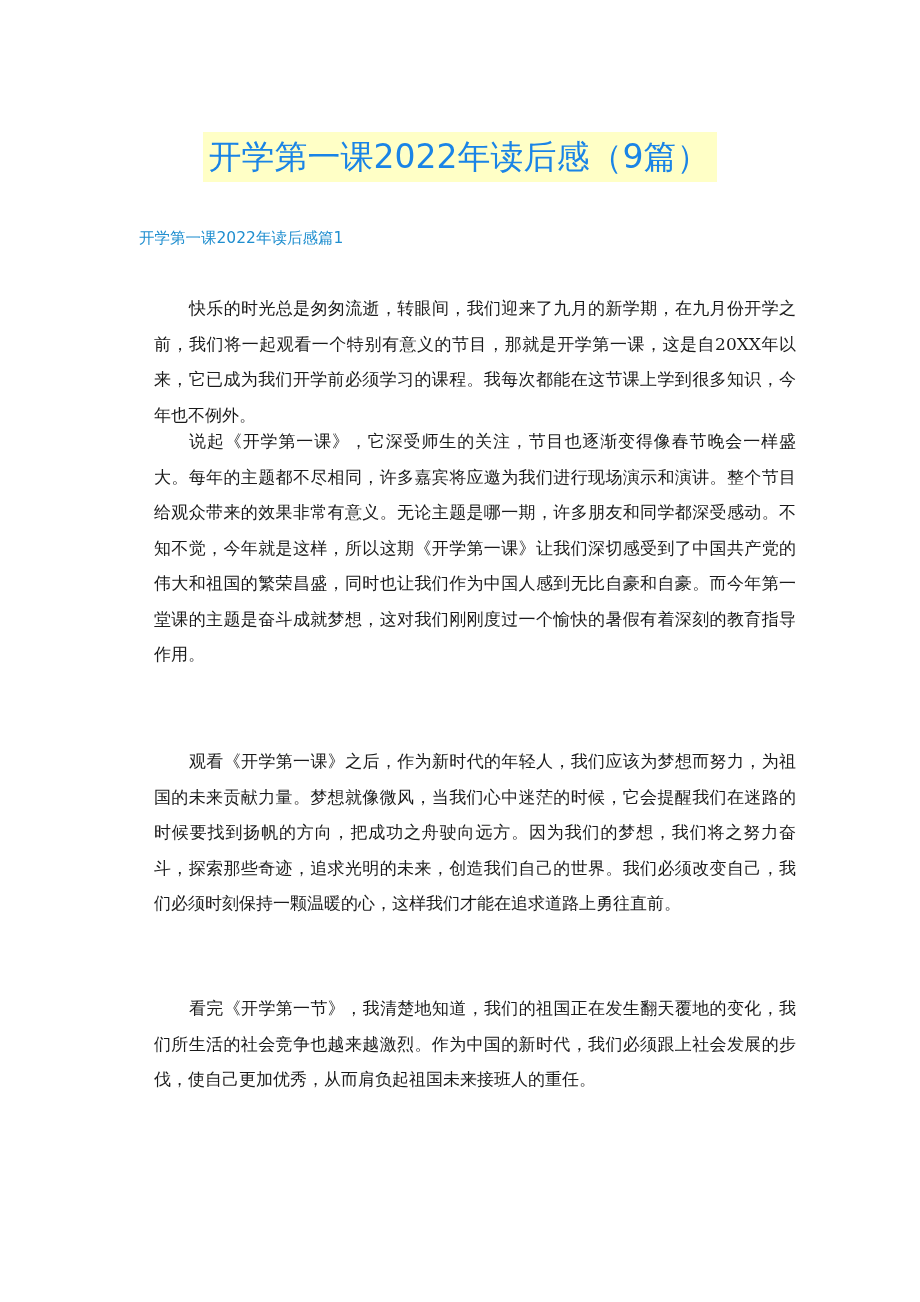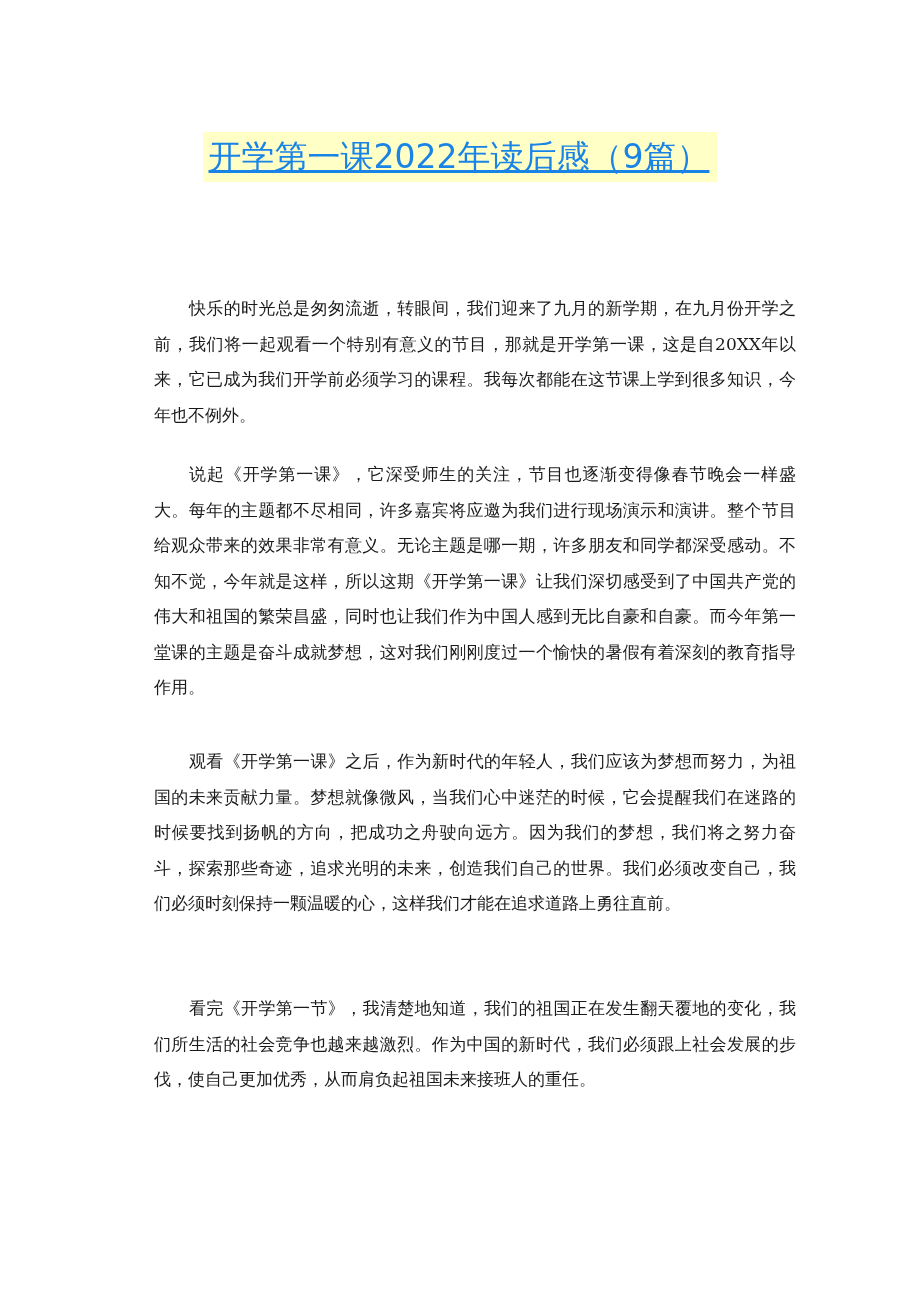--- a/index.html
+++ b/index.html
@@ -30,21 +30,20 @@
     .title {
       display: inline-block;
       background: #ffffc6;
       color: #1a84e6;
       font-family: "DejaVu Sans", "Liberation Sans", sans-serif;
       font-size: 33px;
       line-height: 50px;
       padding: 0 8px 0 6px;
       letter-spacing: 0px;
       font-weight: normal;
-      text-decoration: underline;
     }
     .section-heading {
       position: absolute;
       left: 139px;
       top: 226px;
       color: #1f8ecf;
       font-family: "DejaVu Sans", "Liberation Sans", sans-serif;
       font-size: 15.5px;
       line-height: 24px;
     }
@@ -53,30 +52,31 @@
       left: 139px;
       width: 642px;
       font-size: 17px;
       line-height: 35.5px;
       text-indent: 35px;
       text-align: justify;
       color: #1a1a1a;
       margin: 15px;
     }
     #p1 { top: 276px; }
-    #p2 { top: 442px; }
+    #p2 { top: 409px; }
     #p3 { top: 729px; }
     #p4 { top: 976px; }
   </style>
 </head>
 <body>
 
 <div class="page">
   <div class="title-wrap">
     <h1 class="title" style="margin:0;">开学第一课2022年读后感（9篇）</h1>
   </div>
 
+  <div class="section-heading">开学第一课2022年读后感篇1</div>
 
   <p class="para" id="p1">快乐的时光总是匆匆流逝，转眼间，我们迎来了九月的新学期，在九月份开学之前，我们将一起观看一个特别有意义的节目，那就是开学第一课，这是自20XX年以来，它已成为我们开学前必须学习的课程。我每次都能在这节课上学到很多知识，今年也不例外。</p>
   <p class="para" id="p2">说起《开学第一课》，它深受师生的关注，节目也逐渐变得像春节晚会一样盛大。每年的主题都不尽相同，许多嘉宾将应邀为我们进行现场演示和演讲。整个节目给观众带来的效果非常有意义。无论主题是哪一期，许多朋友和同学都深受感动。不知不觉，今年就是这样，所以这期《开学第一课》让我们深切感受到了中国共产党的伟大和祖国的繁荣昌盛，同时也让我们作为中国人感到无比自豪和自豪。而今年第一堂课的主题是奋斗成就梦想，这对我们刚刚度过一个愉快的暑假有着深刻的教育指导作用。</p>
   <p class="para" id="p4">看完《开学第一节》，我清楚地知道，我们的祖国正在发生翻天覆地的变化，我们所生活的社会竞争也越来越激烈。作为中国的新时代，我们必须跟上社会发展的步伐，使自己更加优秀，从而肩负起祖国未来接班人的重任。</p>
   <p class="para" id="p3">观看《开学第一课》之后，作为新时代的年轻人，我们应该为梦想而努力，为祖国的未来贡献力量。梦想就像微风，当我们心中迷茫的时候，它会提醒我们在迷路的时候要找到扬帆的方向，把成功之舟驶向远方。因为我们的梦想，我们将之努力奋斗，探索那些奇迹，追求光明的未来，创造我们自己的世界。我们必须改变自己，我们必须时刻保持一颗温暖的心，这样我们才能在追求道路上勇往直前。</p>
 </div>
 
 </body></html>

